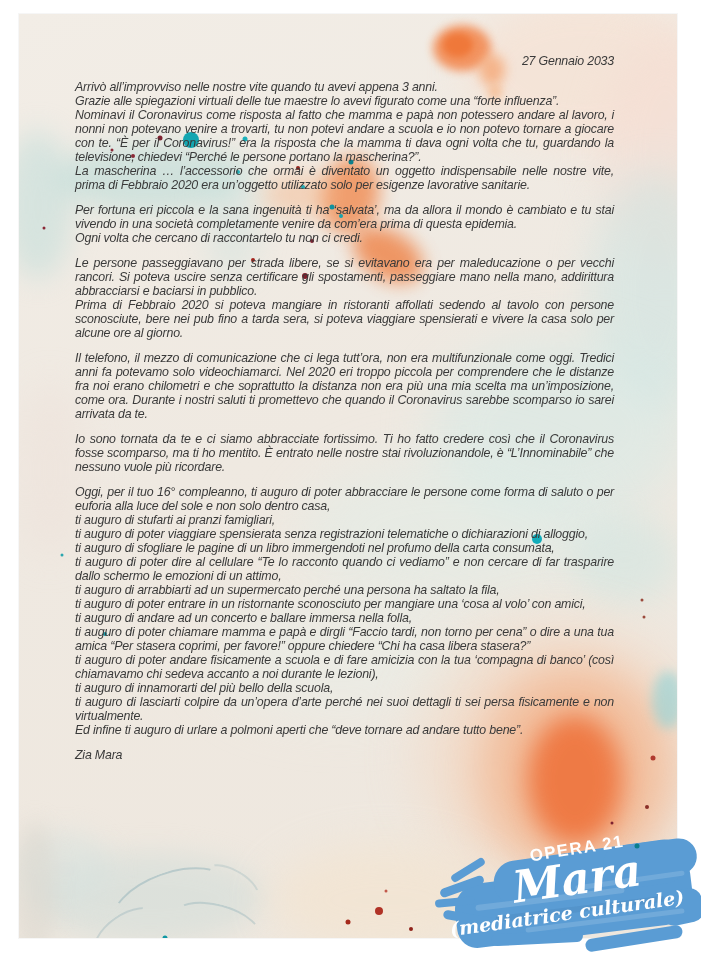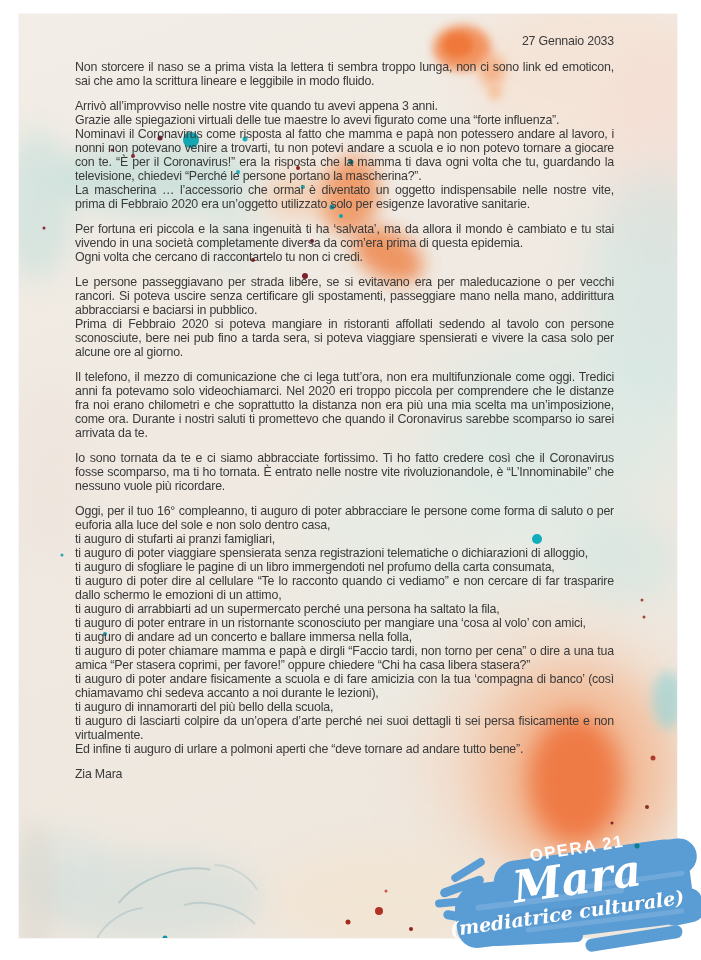--- a/index.html
+++ b/index.html
@@ -13,24 +13,25 @@
     background-image: linear-gradient(160deg, #f2ede6 0%, #efe9e1 45%, #eee7de 100%);
     overflow:hidden;
     box-shadow: 0 0 0 1px rgba(0,0,0,0.035);
   }
   .art, .letter { position:absolute; inset:0; }
   .wash { position:absolute; border-radius:50%; transform:translate(-50%,-50%); }
   .dot  { position:absolute; border-radius:50%; transform:translate(-50%,-50%); filter:blur(.4px); }
   .arc  { position:absolute; border:2px solid transparent; border-radius:50%; }
 
   .letter {
-    padding:20px 63px 0 56px; box-sizing:border-box;
+    padding:40px 63px 0 56px; box-sizing:border-box;
     color: var(--ink, #3a3a3a);
     font-size:12.4px; line-height:14px; letter-spacing:-0.2px;
     text-align:justify;
+    font-style:italic;
   }
   .letter p { margin:0 0 11px 0; white-space:pre-line; }
   .date { text-align:right; margin:0 0 12px 0; white-space:nowrap; }
   .letter .closing   { margin:0; }
   .letter .signature { margin:0; }
 
   .badge { position:absolute; left:435px; top:836px; width:266px; height:124px; }
   .bs { position:absolute; background: var(--brush-blue, #5a9cd4); }
   .hl { position:absolute; background: rgba(255,255,255,0.14); border-radius:4px; }
   .sh { position:absolute; background: rgba(40,90,140,0.12); border-radius:4px; }
@@ -118,31 +119,30 @@
       <div class="dot" style="left:625px;top:603px;width:3px;height:3px;background:#9b4a3c"></div>
       <div class="dot" style="left:360px;top:897px;width:8px;height:8px;background:#b03226"></div>
       <div class="dot" style="left:329px;top:908px;width:5px;height:5px;background:#a52a1c"></div>
       <div class="dot" style="left:392px;top:915px;width:4px;height:4px;background:#8f231a"></div>
       <div class="dot" style="left:367px;top:877px;width:3px;height:3px;background:#c2584a"></div>
       <div class="dot" style="left:25px;top:214px;width:3px;height:3px;background:#8a2836"></div>
     </div>
 
     <div class="letter">
       <div class="date">27 Gennaio 2033</div>
-      <p>Non storcere il naso se a prima vista la lettera ti sembra troppo lunga, non ci sono link ed emoticon, sai che amo la scrittura lineare e leggibile in modo fluido.</p>
       <p>Arrivò all’improvviso nelle nostre vite quando tu avevi appena 3 anni.
 Grazie alle spiegazioni virtuali delle tue maestre lo avevi figurato come una “forte influenza”.
 Nominavi il Coronavirus come risposta al fatto che mamma e papà non potessero andare al lavoro, i nonni non potevano venire a trovarti, tu non potevi andare a scuola e io non potevo tornare a giocare con te. “È per il Coronavirus!” era la risposta che la mamma ti dava ogni volta che tu, guardando la televisione, chiedevi “Perché le persone portano la mascherina?”.
 La mascherina … l’accessorio che ormai è diventato un oggetto indispensabile nelle nostre vite, prima di Febbraio 2020 era un’oggetto utilizzato solo per esigenze lavorative sanitarie.</p>
-      <p>Per fortuna eri piccola e la sana ingenuità ti ha ‘salvata’, ma da allora il mondo è cambiato e tu stai vivendo in una società completamente diversa da com’era prima di questa epidemia.
+      <p>Per fortuna eri piccola e la sana ingenuità ti ha ‘salvata’, ma da allora il mondo è cambiato e tu stai vivendo in una società completamente venire da com’era prima di questa epidemia.
 Ogni volta che cercano di raccontartelo tu non ci credi.</p>
       <p>Le persone passeggiavano per strada libere, se si evitavano era per maleducazione o per vecchi rancori. Si poteva uscire senza certificare gli spostamenti, passeggiare mano nella mano, addirittura abbracciarsi e baciarsi in pubblico.
 Prima di Febbraio 2020 si poteva mangiare in ristoranti affollati sedendo al tavolo con persone sconosciute, bere nei pub fino a tarda sera, si poteva viaggiare spensierati e vivere la casa solo per alcune ore al giorno.</p>
       <p>Il telefono, il mezzo di comunicazione che ci lega tutt’ora, non era multifunzionale come oggi. Tredici anni fa potevamo solo videochiamarci. Nel 2020 eri troppo piccola per comprendere che le distanze fra noi erano chilometri e che soprattutto la distanza non era più una mia scelta ma un’imposizione, come ora. Durante i nostri saluti ti promettevo che quando il Coronavirus sarebbe scomparso io sarei arrivata da te.</p>
-      <p>Io sono tornata da te e ci siamo abbracciate fortissimo. Ti ho fatto credere così che il Coronavirus fosse scomparso, ma ti ho tornata. È entrato nelle nostre vite rivoluzionandole, è “L’Innominabile” che nessuno vuole più ricordare.</p>
+      <p>Io sono tornata da te e ci siamo abbracciate fortissimo. Ti ho fatto credere così che il Coronavirus fosse scomparso, ma ti ho mentito. È entrato nelle nostre stai rivoluzionandole, è “L’Innominabile” che nessuno vuole più ricordare.</p>
       <p>Oggi, per il tuo 16° compleanno, ti auguro di poter abbracciare le persone come forma di saluto o per euforia alla luce del sole e non solo dentro casa,
 ti auguro di stufarti ai pranzi famigliari,
 ti auguro di poter viaggiare spensierata senza registrazioni telematiche o dichiarazioni di alloggio,
 ti auguro di sfogliare le pagine di un libro immergendoti nel profumo della carta consumata,
 ti auguro di poter dire al cellulare “Te lo racconto quando ci vediamo” e non cercare di far trasparire dallo schermo le emozioni di un attimo,
 ti auguro di arrabbiarti ad un supermercato perché una persona ha saltato la fila,
 ti auguro di poter entrare in un ristornante sconosciuto per mangiare una ‘cosa al volo’ con amici,
 ti auguro di andare ad un concerto e ballare immersa nella folla,
 ti auguro di poter chiamare mamma e papà e dirgli “Faccio tardi, non torno per cena” o dire a una tua amica “Per stasera coprimi, per favore!” oppure chiedere “Chi ha casa libera stasera?”
 ti auguro di poter andare fisicamente a scuola e di fare amicizia con la tua ‘compagna di banco’ (così chiamavamo chi sedeva accanto a noi durante le lezioni),

